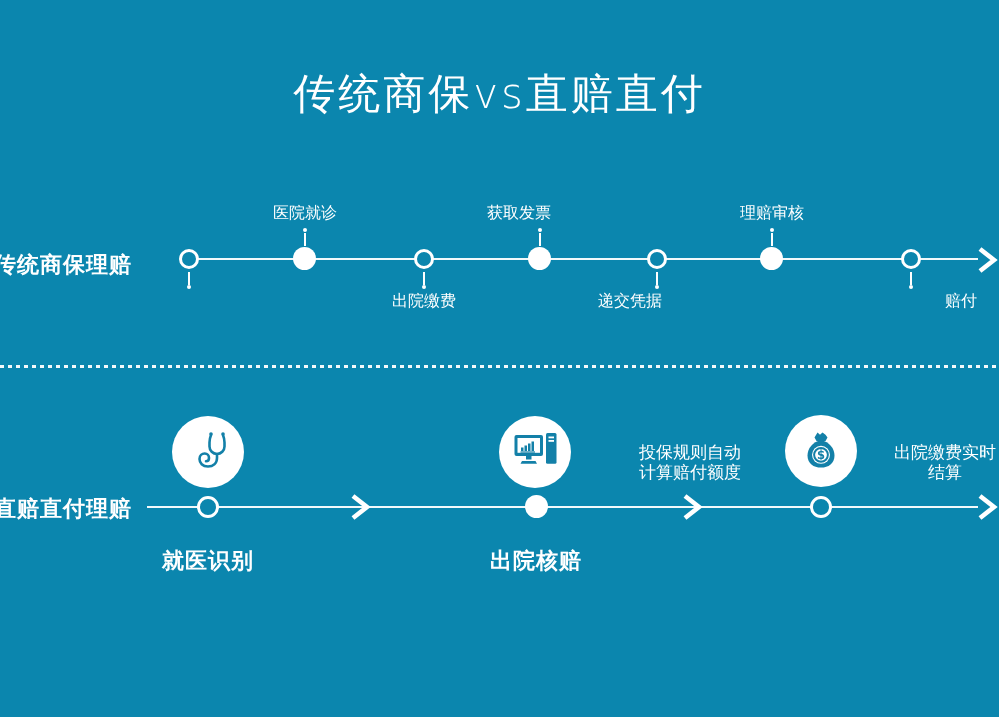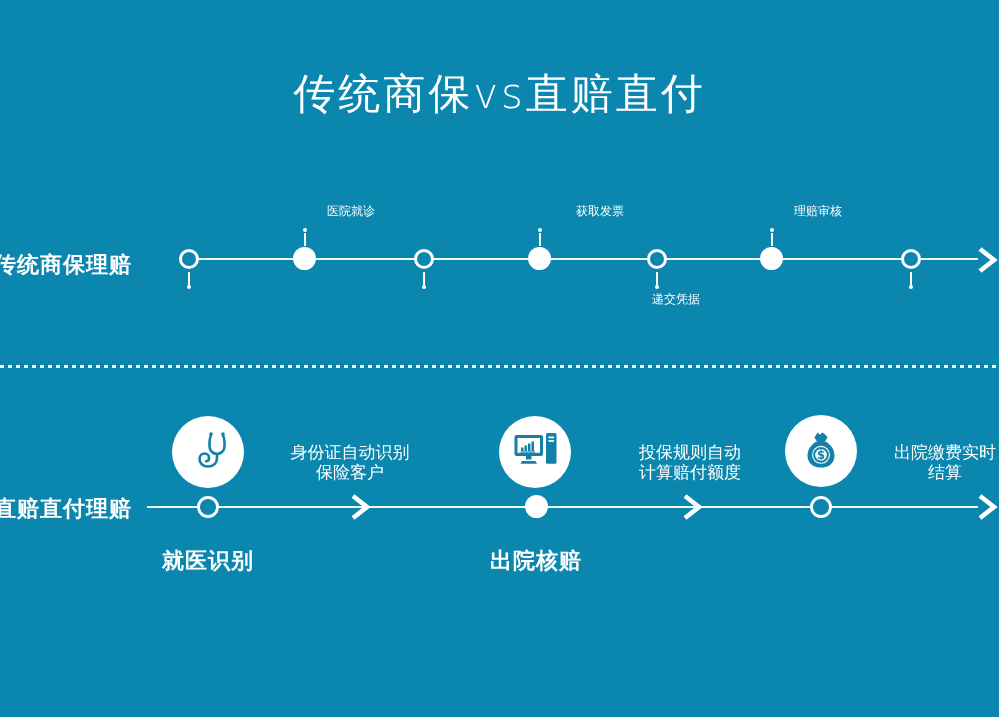--- a/index.html
+++ b/index.html
@@ -38,21 +38,21 @@
   .node{position:absolute;border-radius:50%;}
   .node.hollow{width:20px;height:20px;border:3px solid #fff;background:var(--background);top:249px;}
   .node.filled{width:23px;height:23px;background:#fff;top:247px;}
   .node.b-hollow{width:22px;height:22px;border:3px solid #fff;background:var(--background);top:496px;}
   .node.b-filled{width:23px;height:23px;background:#fff;top:495px;}
 
   .stem{position:absolute;width:2px;height:13px;background:#fff;}
   .stem-dot{position:absolute;width:4px;height:4px;border-radius:50%;background:#fff;}
 
   .step-label{
-    position:absolute;width:140px;text-align:right;font-size:12px;
+    position:absolute;width:140px;text-align:center;font-size:16px;
     font-weight:500;color:var(--text);white-space:nowrap;
   }
   .step-label.above{top:203px;}
   .step-label.below{top:291px;}
 
   .chevron{position:absolute;}
   .chevron svg{display:block;}
 
   .icon-circle{
     position:absolute;width:72px;height:72px;border-radius:50%;background:#fff;
@@ -82,25 +82,26 @@
   <div class="node hollow" style="left:179px;"></div>
 
   <div class="stem" style="left:304px;top:233px;"></div>
   <div class="stem-dot" style="left:303px;top:228px;"></div>
   <div class="node filled" style="left:293px;"></div>
   <div class="step-label above" style="left:235px;">医院就诊</div>
 
   <div class="stem" style="left:423px;top:272px;"></div>
   <div class="stem-dot" style="left:422px;top:285px;"></div>
   <div class="node hollow" style="left:414px;"></div>
+  <div class="step-label below" style="left:354px;">出院缴费</div>
 
   <div class="stem" style="left:539px;top:233px;"></div>
   <div class="stem-dot" style="left:538px;top:228px;"></div>
   <div class="node filled" style="left:528px;"></div>
-  <div class="step-label above" style="left:484px;">获取发票</div>
+  <div class="step-label above" style="left:449px;">获取发票</div>
 
   <div class="stem" style="left:656px;top:272px;"></div>
   <div class="stem-dot" style="left:655px;top:285px;"></div>
   <div class="node hollow" style="left:647px;"></div>
   <div class="step-label below" style="left:560px;">递交凭据</div>
 
   <div class="stem" style="left:771px;top:233px;"></div>
   <div class="stem-dot" style="left:770px;top:228px;"></div>
   <div class="node filled" style="left:760px;"></div>
   <div class="step-label above" style="left:702px;">理赔审核</div>
@@ -144,24 +145,20 @@
           <path d="M25 7 C24 9.5 23.5 11.5 23.5 14.5 L23.5 18.5 C23.5 22.6 26.9 26 31 26 C35.1 26 38.5 22.6 38.5 18.5 L38.5 14.5 C38.5 11.5 38 9.5 37 7"></path>
           <path d="M31 26 L31 30 C31 35.5 27 38.5 22 38.5 C16.5 38.5 13.5 35 13.5 31 C13.5 27.5 16 25.5 18.7 25.5 C21.4 25.5 23 27.6 23 30 C23 31.8 21.8 33.2 20 33.2"></path>
         </g>
         <circle cx="25" cy="6" r="1.8" fill="currentColor"></circle>
         <circle cx="37" cy="6" r="1.8" fill="currentColor"></circle>
       </svg>
     </span>
   </div>
   <div class="node b-hollow" style="left:197px;"></div>
   <div class="big-label" style="left:128px;">就医识别</div>
-  <div class="desc" style="left:240px;">
-    <div>身份证自动识别</div>
-    <div>保险客户</div>
-  </div>
 
   <div class="icon-circle" style="left:499px;top:416px;">
     <span>
       <svg width="44" height="44" viewBox="0 0 44 44">
         <g fill="currentColor">
           <rect x="1.5" y="7" width="28.5" height="21" rx="2"></rect>
           <rect x="13" y="28" width="5.5" height="3.5"></rect>
           <polygon points="9,33 22.5,33 24,35.8 7.5,35.8"></polygon>
           <rect x="33" y="5" width="10.5" height="30.8" rx="1.5"></rect>
         </g>

